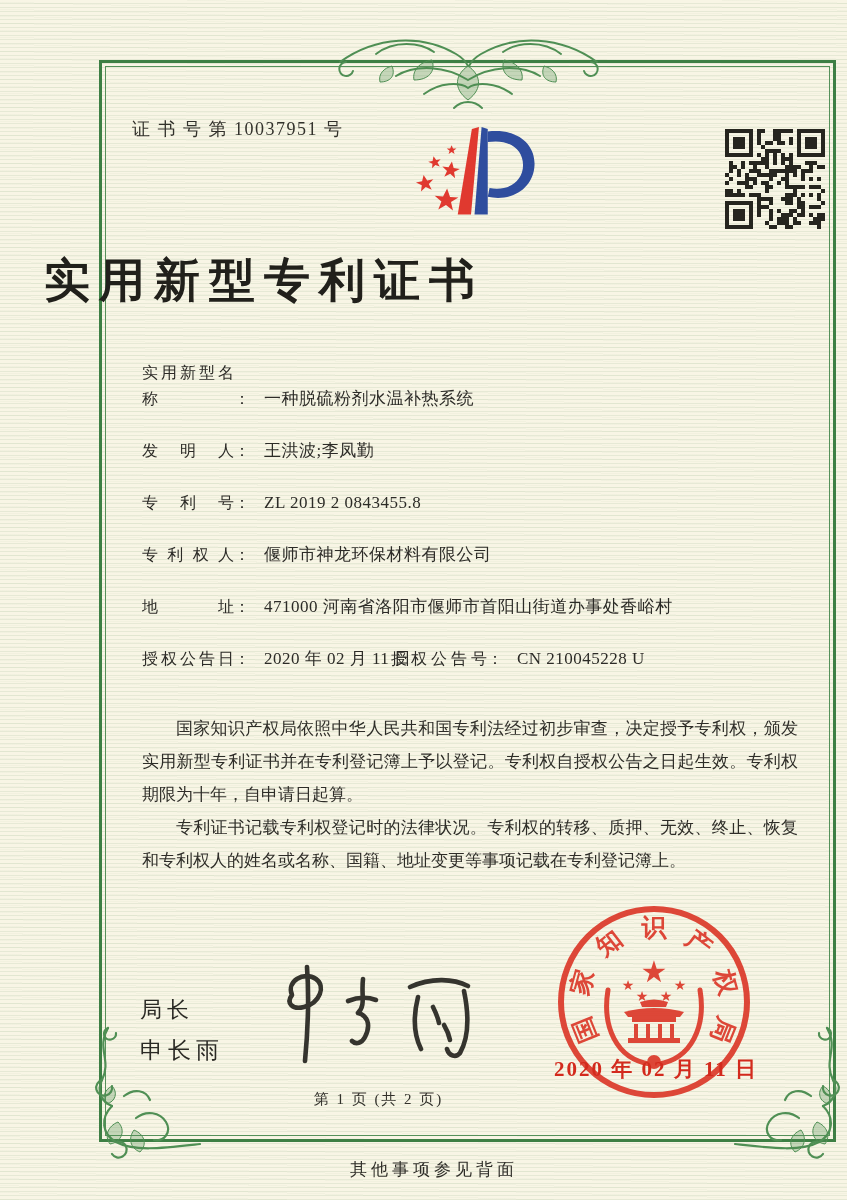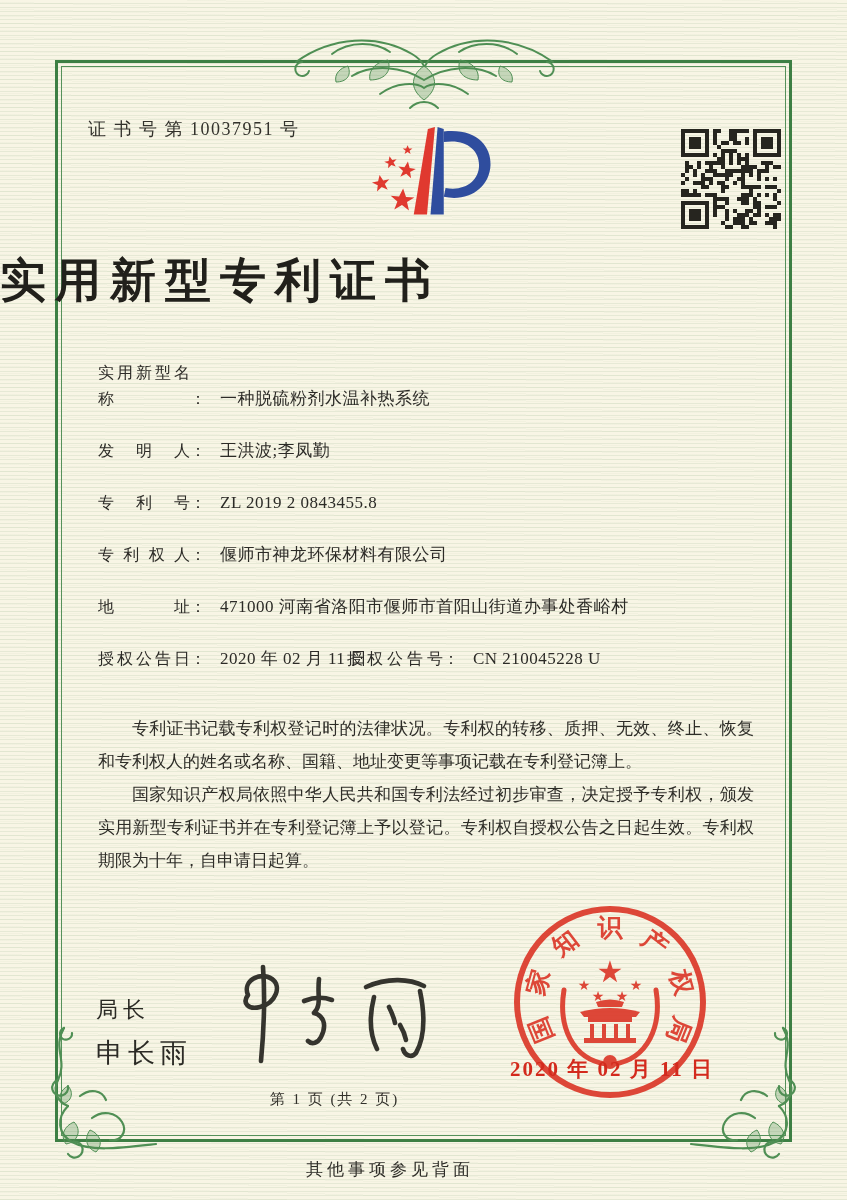--- a/index.html
+++ b/index.html
@@ -5,21 +5,21 @@
   html,body{margin:0;padding:0;}
   body{
     width:847px;height:1200px;position:relative;overflow:hidden;
     font-family:"Liberation Serif","DejaVu Serif",serif;
     background-color:#f8f5e5;
     background-image:
       repeating-linear-gradient(0deg, rgba(122,162,118,0.14) 0px, rgba(122,162,118,0.14) 1px, transparent 1px, transparent 4px),
       repeating-linear-gradient(1.5deg, rgba(140,175,130,0.06) 0px, rgba(140,175,130,0.06) 1px, transparent 1px, transparent 7px);
     color:#2c2b27;
   }
-  .page{position:absolute;inset:0;}
+  .page{position:absolute;inset:0;margin-left:44px;}
   
   .frame{
     position:absolute;left:55px;top:60px;width:737px;height:1082px;
     border:3px solid #3d7f44;box-sizing:border-box;
   }
   .frame::after{
     content:"";position:absolute;inset:3px;border:1px solid #55915a;
   }
   .ornament{position:absolute;pointer-events:none;}
   
@@ -35,21 +35,21 @@
   .f-row{min-height:26px;line-height:26px;margin-bottom:26px;position:relative;font-size:17px;}
   .f-label{display:inline-block;width:92px;text-align:justify;text-align-last:justify;font-size:16px;vertical-align:bottom;}
   .f-colon{font-size:16px;}
   .f-value{margin-left:14px;font-size:17px;letter-spacing:0.5px;}
   .f-pair2{position:absolute;left:249px;top:0;}
   
   .body-text{position:absolute;left:98px;top:712px;width:656px;font-size:17px;line-height:33px;text-align:justify;color:#2e2d28;}
   .body-text p{margin:0;text-indent:2em;}
   
   .sig-title{position:absolute;left:96px;top:995px;font-size:22px;letter-spacing:5px;color:#2b2a25;}
-  .sig-name{position:absolute;left:96px;top:1035px;font-size:27px;letter-spacing:5px;color:#2b2a25;}
+  .sig-name{position:absolute;left:96px;top:1035px;font-size:23px;letter-spacing:5px;color:#2b2a25;}
   .sig-hand{position:absolute;left:222px;top:955px;}
   
   .seal{position:absolute;left:510px;top:902px;opacity:0.93;}
   .seal-char{font-family:"Liberation Serif",serif;font-weight:bold;font-size:25px;fill:#dc3a2b;text-anchor:middle;}
   .seal-date{
     position:absolute;left:502px;top:1055px;width:220px;text-align:center;
     font-size:21px;color:#d32a1d;letter-spacing:2px;font-weight:bold;
   }
   
   .page-indicator{position:absolute;left:0;top:1090px;width:669px;text-align:center;font-size:15px;letter-spacing:2px;color:#32312b;}
@@ -160,22 +160,22 @@
     </div>
     <div class="f-row">
       <span class="f-label">授权公告日</span><span class="f-colon">：</span><span class="f-value">2020 年 02 月 11 日</span>
       <span class="f-pair2">
         <span class="f-label" style="width:96px;">授权公告号</span><span class="f-colon">：</span><span class="f-value">CN 210045228 U</span>
       </span>
     </div>
   </div>
 
   <div class="body-text">
+    <p>国家知识产权局依照中华人民共和国专利法经过初步审查，决定授予专利权，颁发实用新型专利证书并在专利登记簿上予以登记。专利权自授权公告之日起生效。专利权期限为十年，自申请日起算。</p>
     <p>专利证书记载专利权登记时的法律状况。专利权的转移、质押、无效、终止、恢复和专利权人的姓名或名称、国籍、地址变更等事项记载在专利登记簿上。</p>
-    <p>国家知识产权局依照中华人民共和国专利法经过初步审查，决定授予专利权，颁发实用新型专利证书并在专利登记簿上予以登记。专利权自授权公告之日起生效。专利权期限为十年，自申请日起算。</p>
   </div>
 
   <div class="sig-title">局长</div>
   <div class="sig-name">申长雨</div>
 
   <svg class="sig-hand" width="210" height="115" viewBox="0 0 210 115">
     <g fill="none" stroke="#35342e" stroke-width="4.6" stroke-linecap="round" stroke-linejoin="round">
       <path d="M26 40 C20 26 38 16 50 24 C60 31 54 48 38 52 C26 55 20 48 26 40 Z"></path>
       <path d="M41 12 C43 40 42 74 39 106"></path>
       <path d="M97 24 C95 40 100 50 92 58 C100 60 106 68 99 82 C96 88 90 90 86 86"></path>

